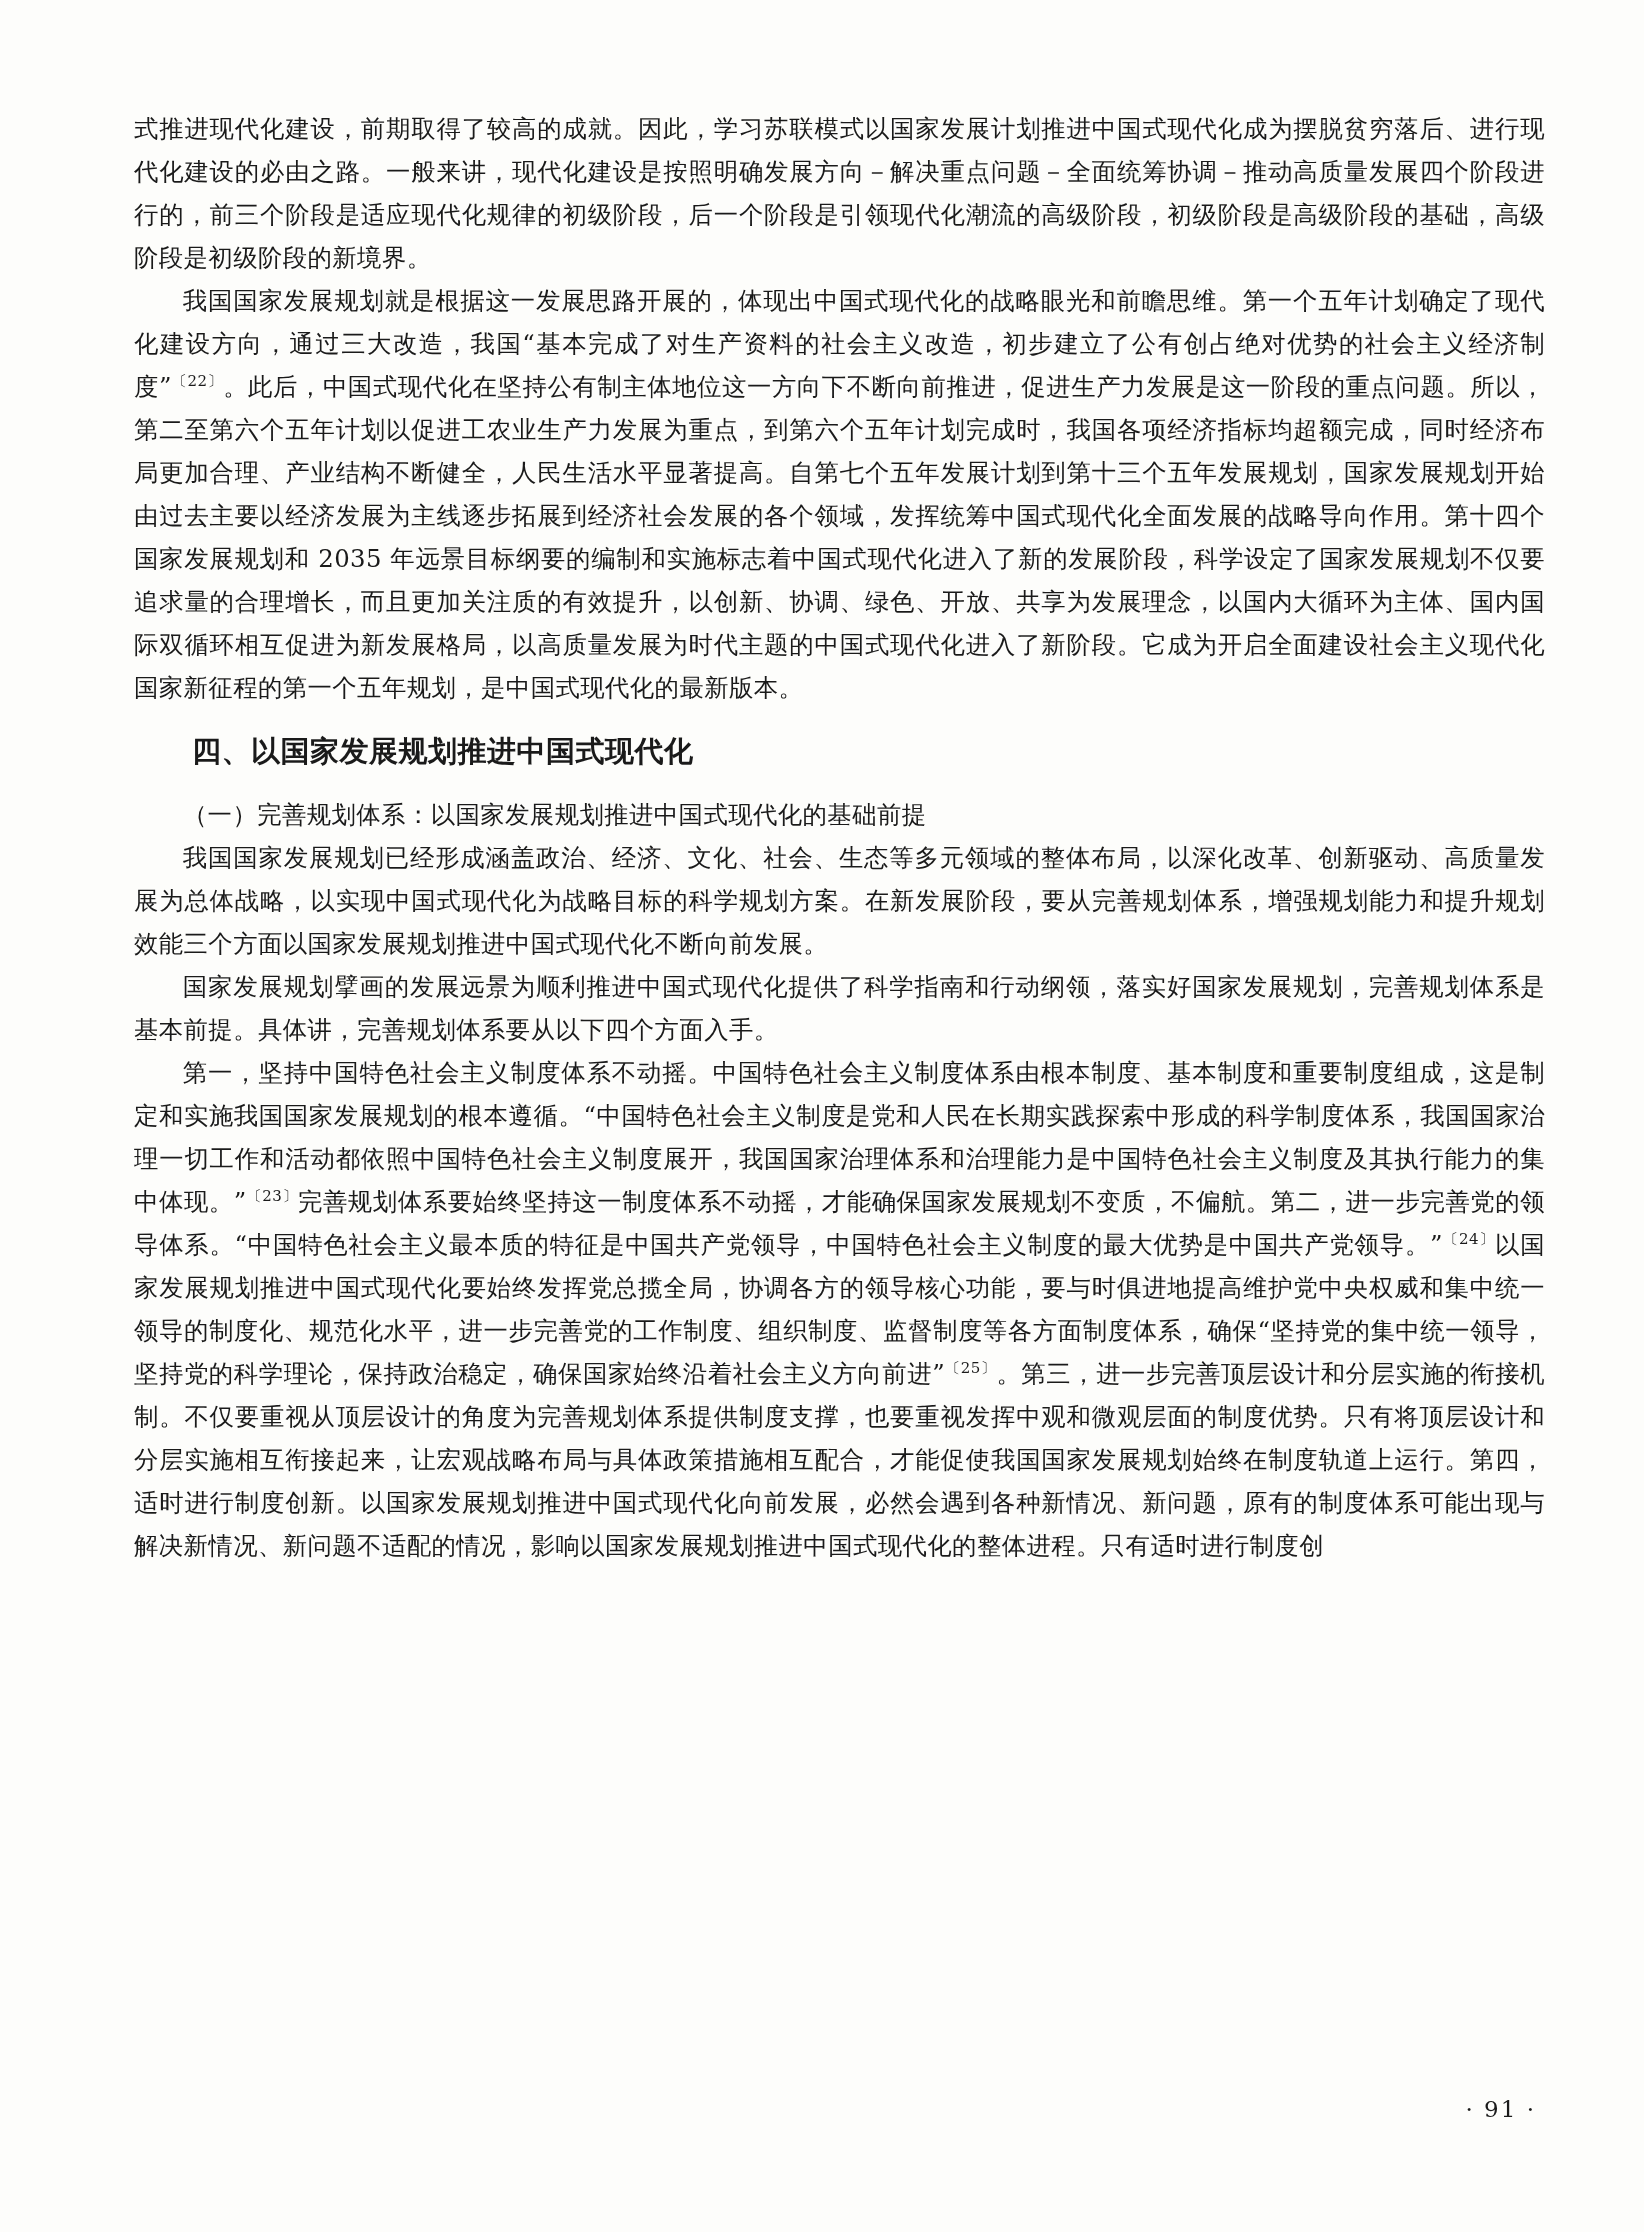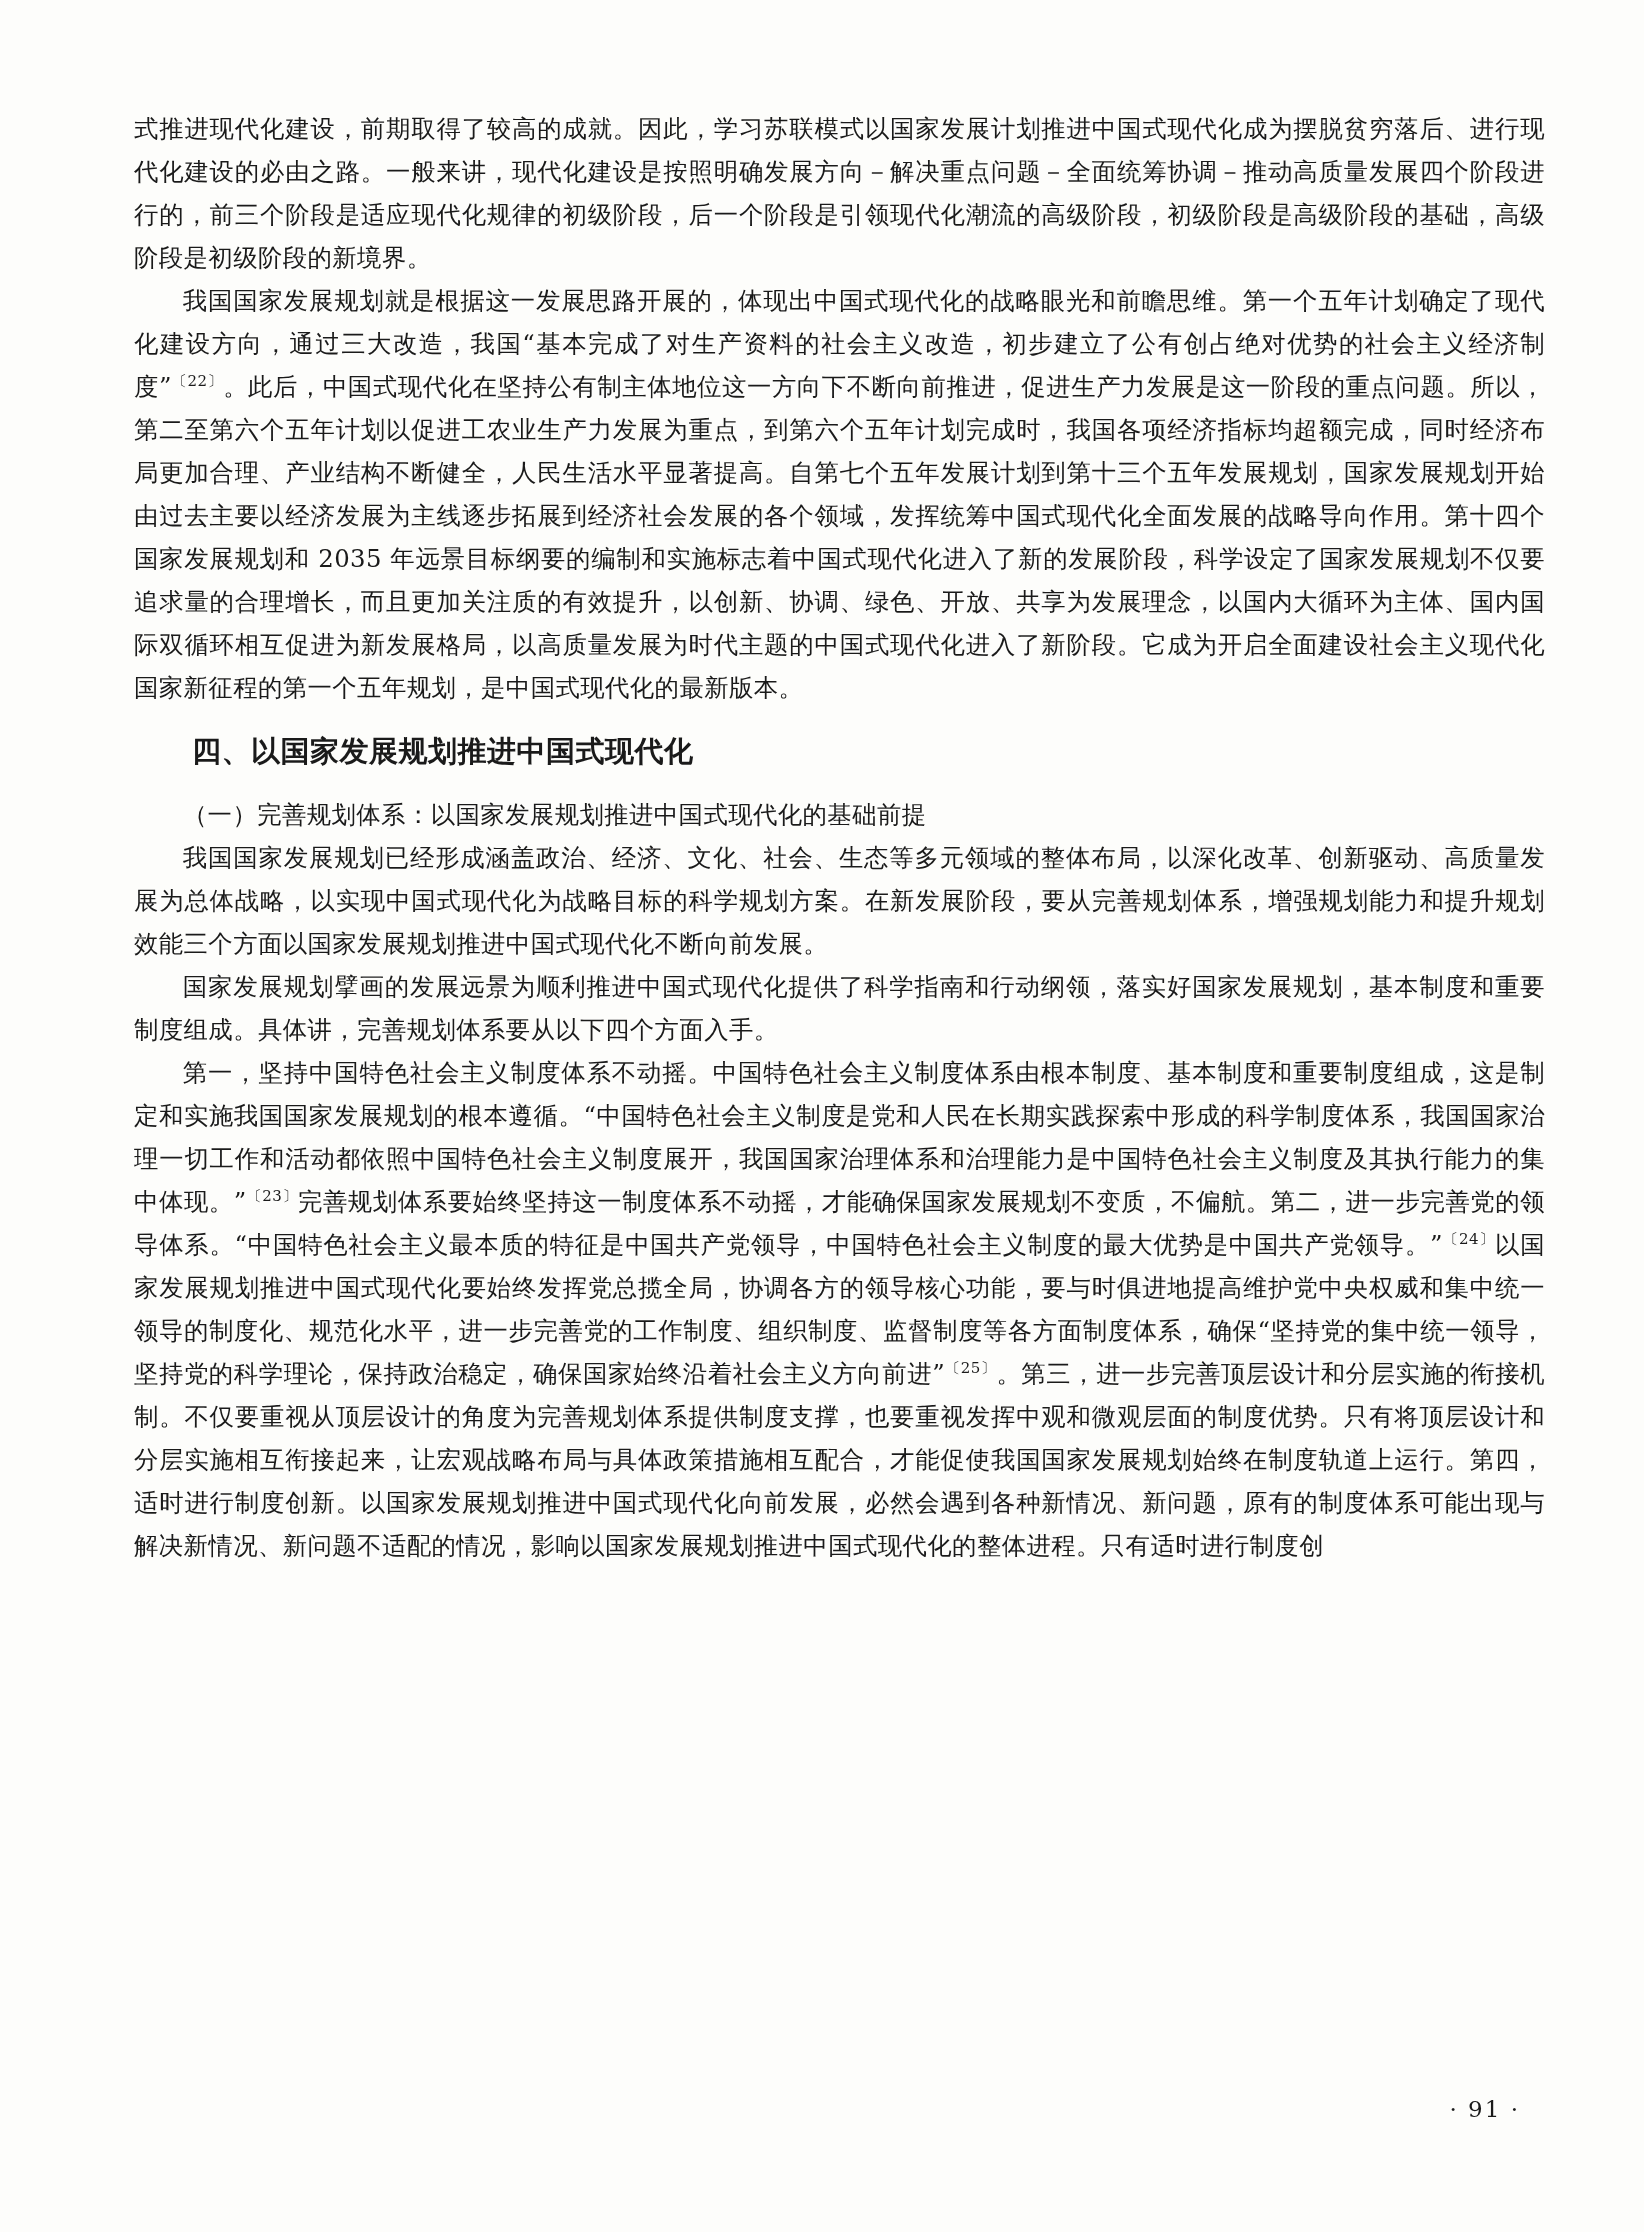--- a/index.html
+++ b/index.html
@@ -43,21 +43,21 @@
     font-family: "DejaVu Sans", "Liberation Sans", sans-serif;
     letter-spacing: 0.5px;
   }
   sup {
     font-size: 15px;
     vertical-align: super;
     line-height: 0;
   }
   .pagenum {
     position: absolute;
-    right: 125px;
+    right: 109px;
     bottom: 111px;
     font-size: 23px;
     letter-spacing: 2px;
     font-family: "DejaVu Serif", "Liberation Serif", serif;
   }
 </style>
 </head>
 <body>
 
 <div class="page">
@@ -68,21 +68,21 @@
     <p class="indent">
       <span>我国国家发展规划就是根据这一发展思路开展的，体现出中国式现代化的战略眼光和前瞻思维。第一个五年计划确定了现代化建设方向，通过三大改造，我国“基本完成了对生产资料的社会主义改造，初步建立了公有创占绝对优势的社会主义经济制度”</span><sup>〔22〕</sup><span>。此后，中国式现代化在坚持公有制主体地位这一方向下不断向前推进，促进生产力发展是这一阶段的重点问题。所以，第二至第六个五年计划以促进工农业生产力发展为重点，到第六个五年计划完成时，我国各项经济指标均超额完成，同时经济布局更加合理、产业结构不断健全，人民生活水平显著提高。自第七个五年发展计划到第十三个五年发展规划，国家发展规划开始由过去主要以经济发展为主线逐步拓展到经济社会发展的各个领域，发挥统筹中国式现代化全面发展的战略导向作用。第十四个国家发展规划和 2035 年远景目标纲要的编制和实施标志着中国式现代化进入了新的发展阶段，科学设定了国家发展规划不仅要追求量的合理增长，而且更加关注质的有效提升，以创新、协调、绿色、开放、共享为发展理念，以国内大循环为主体、国内国际双循环相互促进为新发展格局，以高质量发展为时代主题的中国式现代化进入了新阶段。它成为开启全面建设社会主义现代化国家新征程的第一个五年规划，是中国式现代化的最新版本。</span>
     </p>
 
     <p class="heading">四、以国家发展规划推进中国式现代化</p>
 
     <p class="indent">（一）完善规划体系：以国家发展规划推进中国式现代化的基础前提</p>
 
     <p class="indent">我国国家发展规划已经形成涵盖政治、经济、文化、社会、生态等多元领域的整体布局，以深化改革、创新驱动、高质量发展为总体战略，以实现中国式现代化为战略目标的科学规划方案。在新发展阶段，要从完善规划体系，增强规划能力和提升规划效能三个方面以国家发展规划推进中国式现代化不断向前发展。</p>
 
-    <p class="indent">国家发展规划擘画的发展远景为顺利推进中国式现代化提供了科学指南和行动纲领，落实好国家发展规划，基本制度和重要制度组成。具体讲，完善规划体系要从以下四个方面入手。</p>
+    <p class="indent">国家发展规划擘画的发展远景为顺利推进中国式现代化提供了科学指南和行动纲领，落实好国家发展规划，完善规划体系是基本前提。具体讲，完善规划体系要从以下四个方面入手。</p>
 
     <p class="indent">
       <span>第一，坚持中国特色社会主义制度体系不动摇。中国特色社会主义制度体系由根本制度、基本制度和重要制度组成，这是制定和实施我国国家发展规划的根本遵循。“中国特色社会主义制度是党和人民在长期实践探索中形成的科学制度体系，我国国家治理一切工作和活动都依照中国特色社会主义制度展开，我国国家治理体系和治理能力是中国特色社会主义制度及其执行能力的集中体现。”</span><sup>〔23〕</sup><span>完善规划体系要始终坚持这一制度体系不动摇，才能确保国家发展规划不变质，不偏航。第二，进一步完善党的领导体系。“中国特色社会主义最本质的特征是中国共产党领导，中国特色社会主义制度的最大优势是中国共产党领导。”</span><sup>〔24〕</sup><span>以国家发展规划推进中国式现代化要始终发挥党总揽全局，协调各方的领导核心功能，要与时俱进地提高维护党中央权威和集中统一领导的制度化、规范化水平，进一步完善党的工作制度、组织制度、监督制度等各方面制度体系，确保“坚持党的集中统一领导，坚持党的科学理论，保持政治稳定，确保国家始终沿着社会主义方向前进”</span><sup>〔25〕</sup><span>。第三，进一步完善顶层设计和分层实施的衔接机制。不仅要重视从顶层设计的角度为完善规划体系提供制度支撑，也要重视发挥中观和微观层面的制度优势。只有将顶层设计和分层实施相互衔接起来，让宏观战略布局与具体政策措施相互配合，才能促使我国国家发展规划始终在制度轨道上运行。第四，适时进行制度创新。以国家发展规划推进中国式现代化向前发展，必然会遇到各种新情况、新问题，原有的制度体系可能出现与解决新情况、新问题不适配的情况，影响以国家发展规划推进中国式现代化的整体进程。只有适时进行制度创</span>
     </p>
 
   </div>
 
   <div class="pagenum">· 91 ·</div>
 </div>
 

